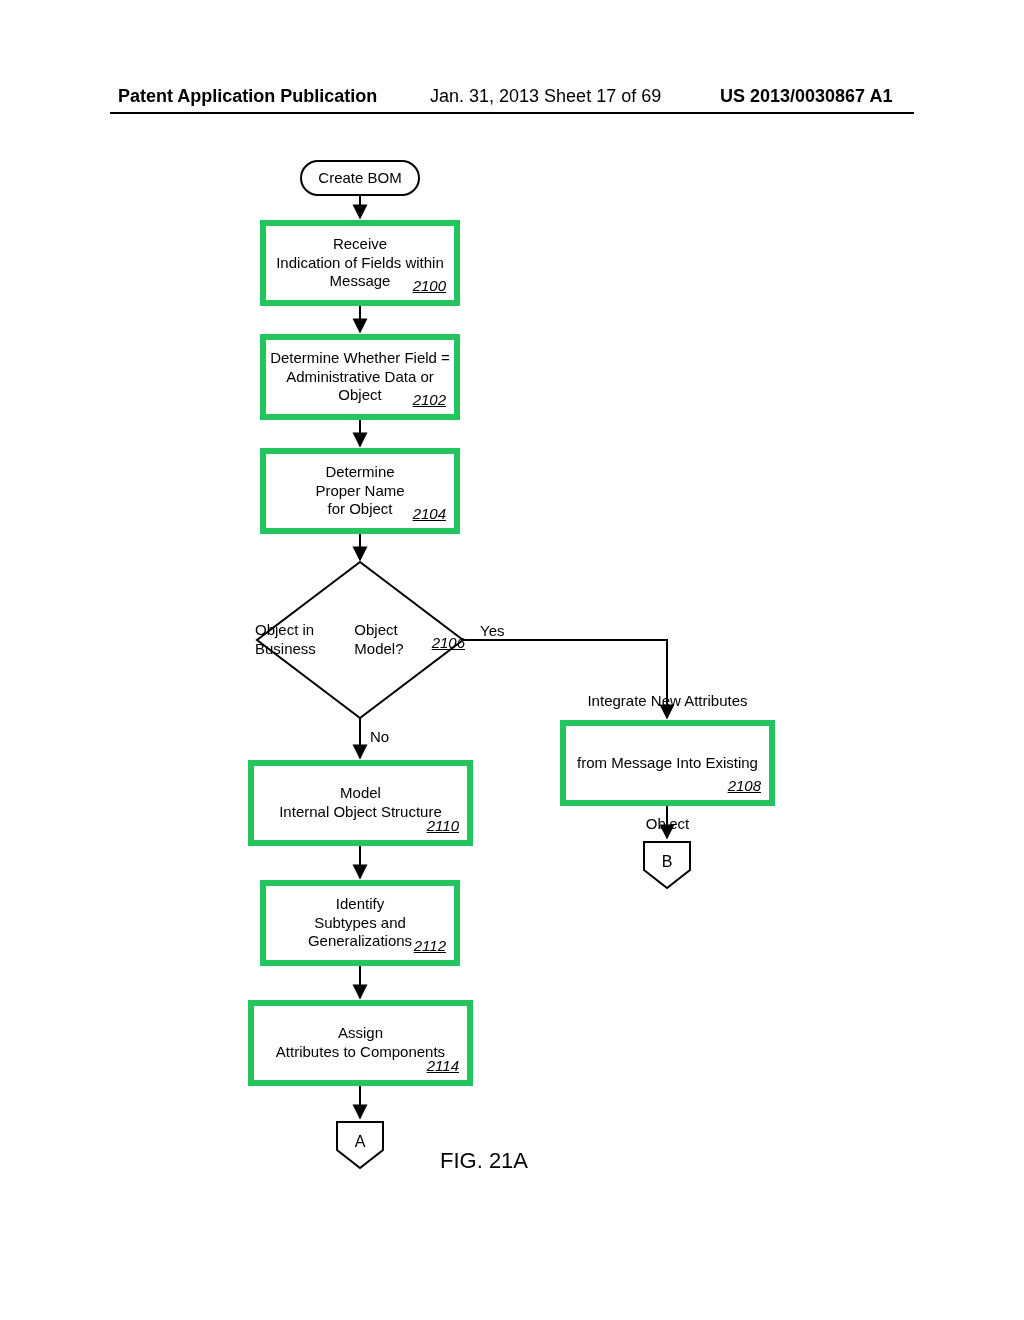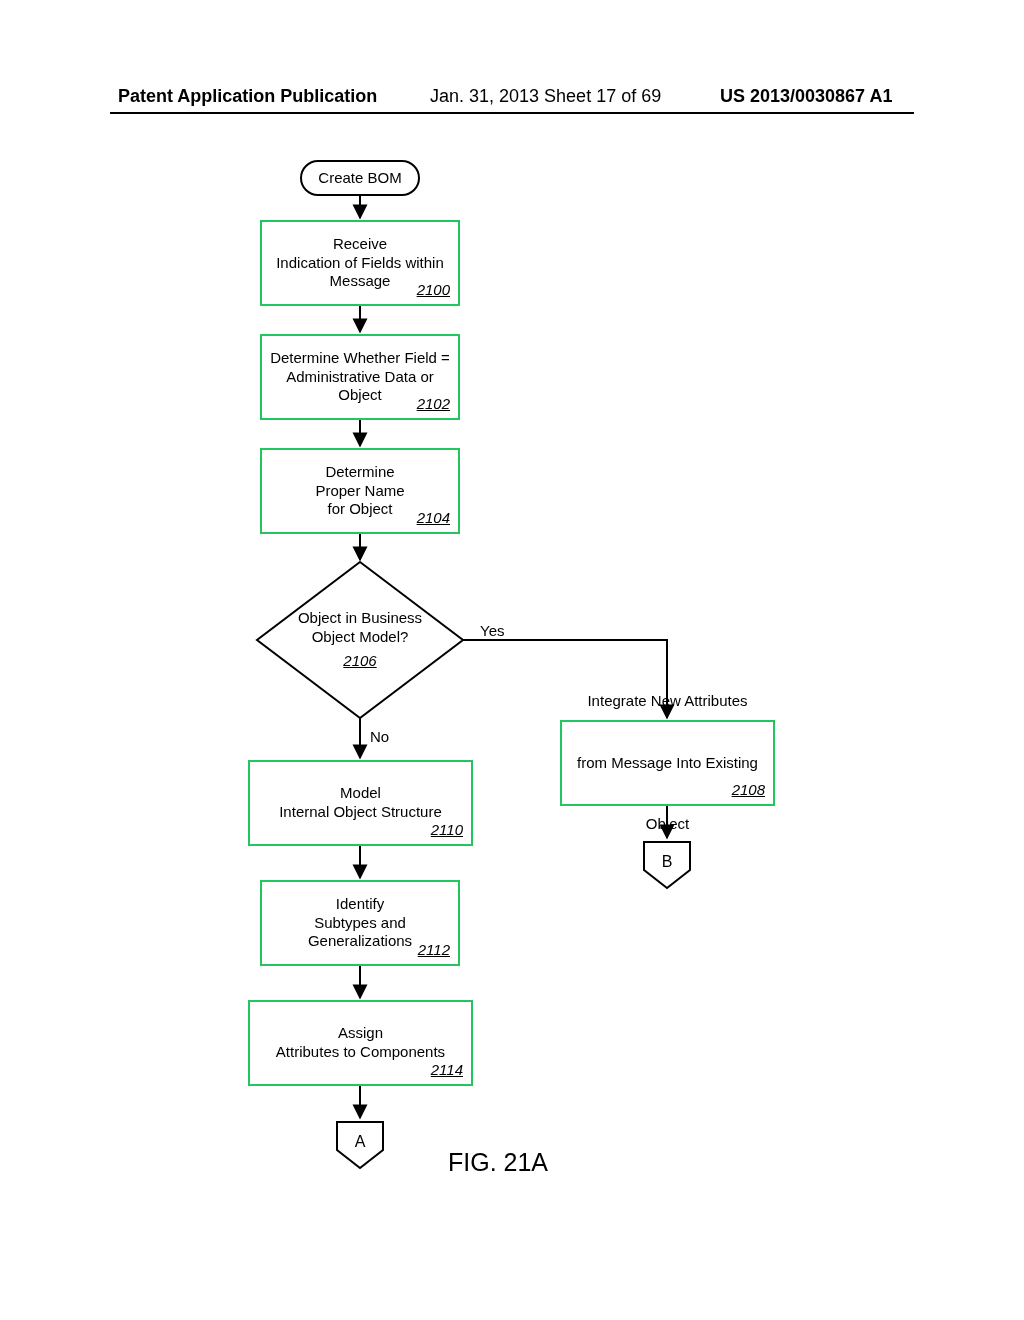--- a/index.html
+++ b/index.html
@@ -58,21 +58,21 @@
     justify-content: center;
     line-height: 1.25;
     font-size: 15px;
   }
   .start {
     border: 2px solid #000;
     border-radius: 20px;
     padding: 16px 16px;
   }
   .proc {
-    border: 2px solid #22c55e;
+    border: 6px solid #22c55e;
   }
   .refnum {
     position: absolute;
     right: 8px;
     bottom: 4px;
     font-style: italic;
     text-decoration: underline;
     font-size: 15px;
     margin-top: 24px;
   }
@@ -82,21 +82,21 @@
   .decision svg {
     position: absolute;
     left: 0; top: 0;
   }
   .decision .dtext {
     position: absolute;
     left: 0; top: 0;
     width: 100%;
     height: 100%;
     display: flex;
-    flex-direction: column;
+    flex-direction: row;
     align-items: center;
     justify-content: center;
     font-size: 15px;
     line-height: 1.25;
   }
   .connector {
     position: absolute;
     width: 50px;
     height: 50px;
   }
@@ -108,22 +108,21 @@
     font-size: 16px;
     padding-bottom: 6px;
     box-sizing: border-box;
   }
   .label {
     position: absolute;
     font-size: 15px;
   }
   .fig {
     position: absolute;
-    font-size: 25px;
-    margin-left: 8px;
+    font-size: 22px;
   }
   svg.arrows {
     position: absolute;
     left: 0; top: 0;
     width: 1024px;
     height: 1320px;
     pointer-events: none;
   }
 </style>
 </head>

